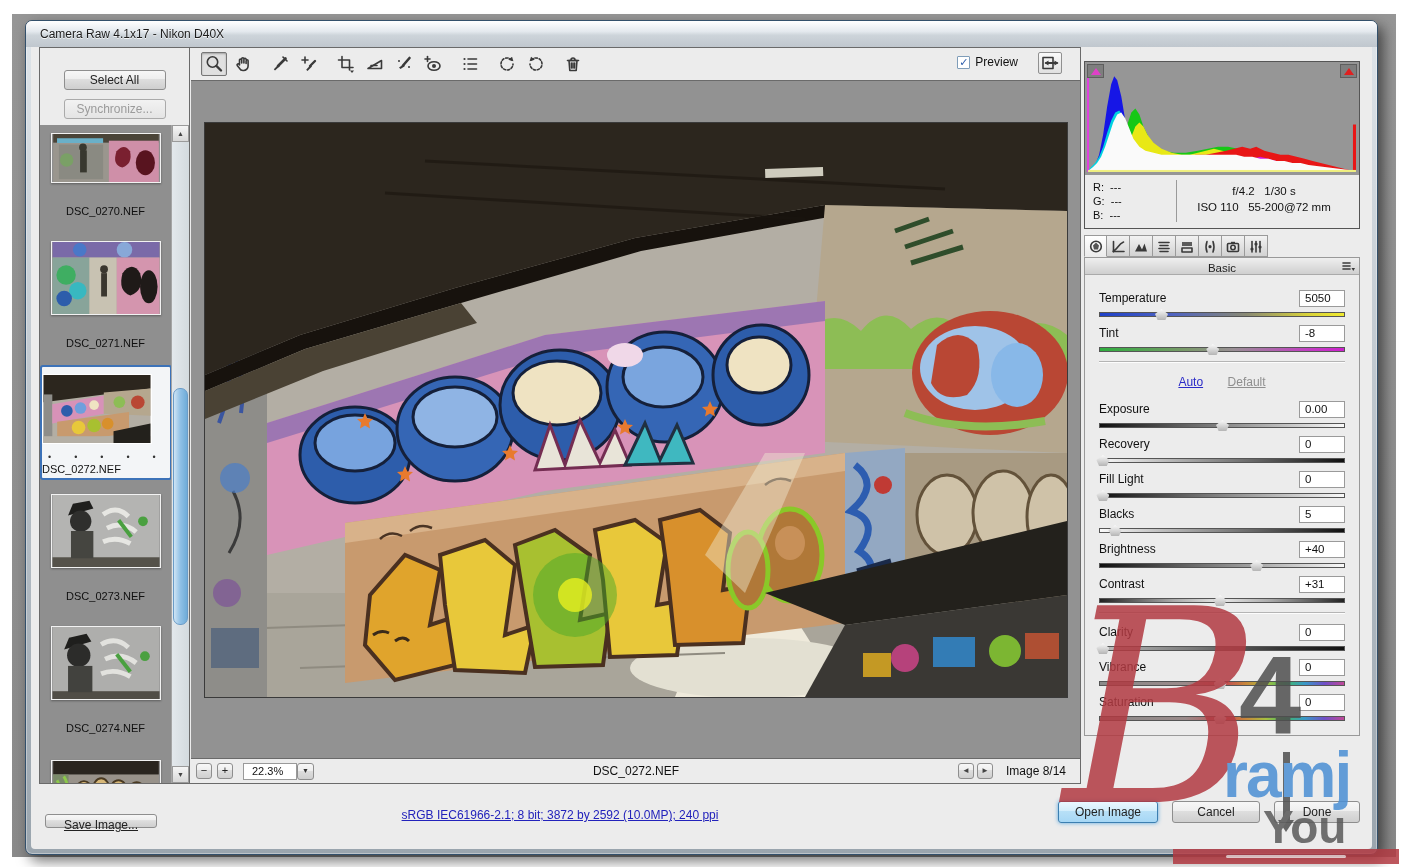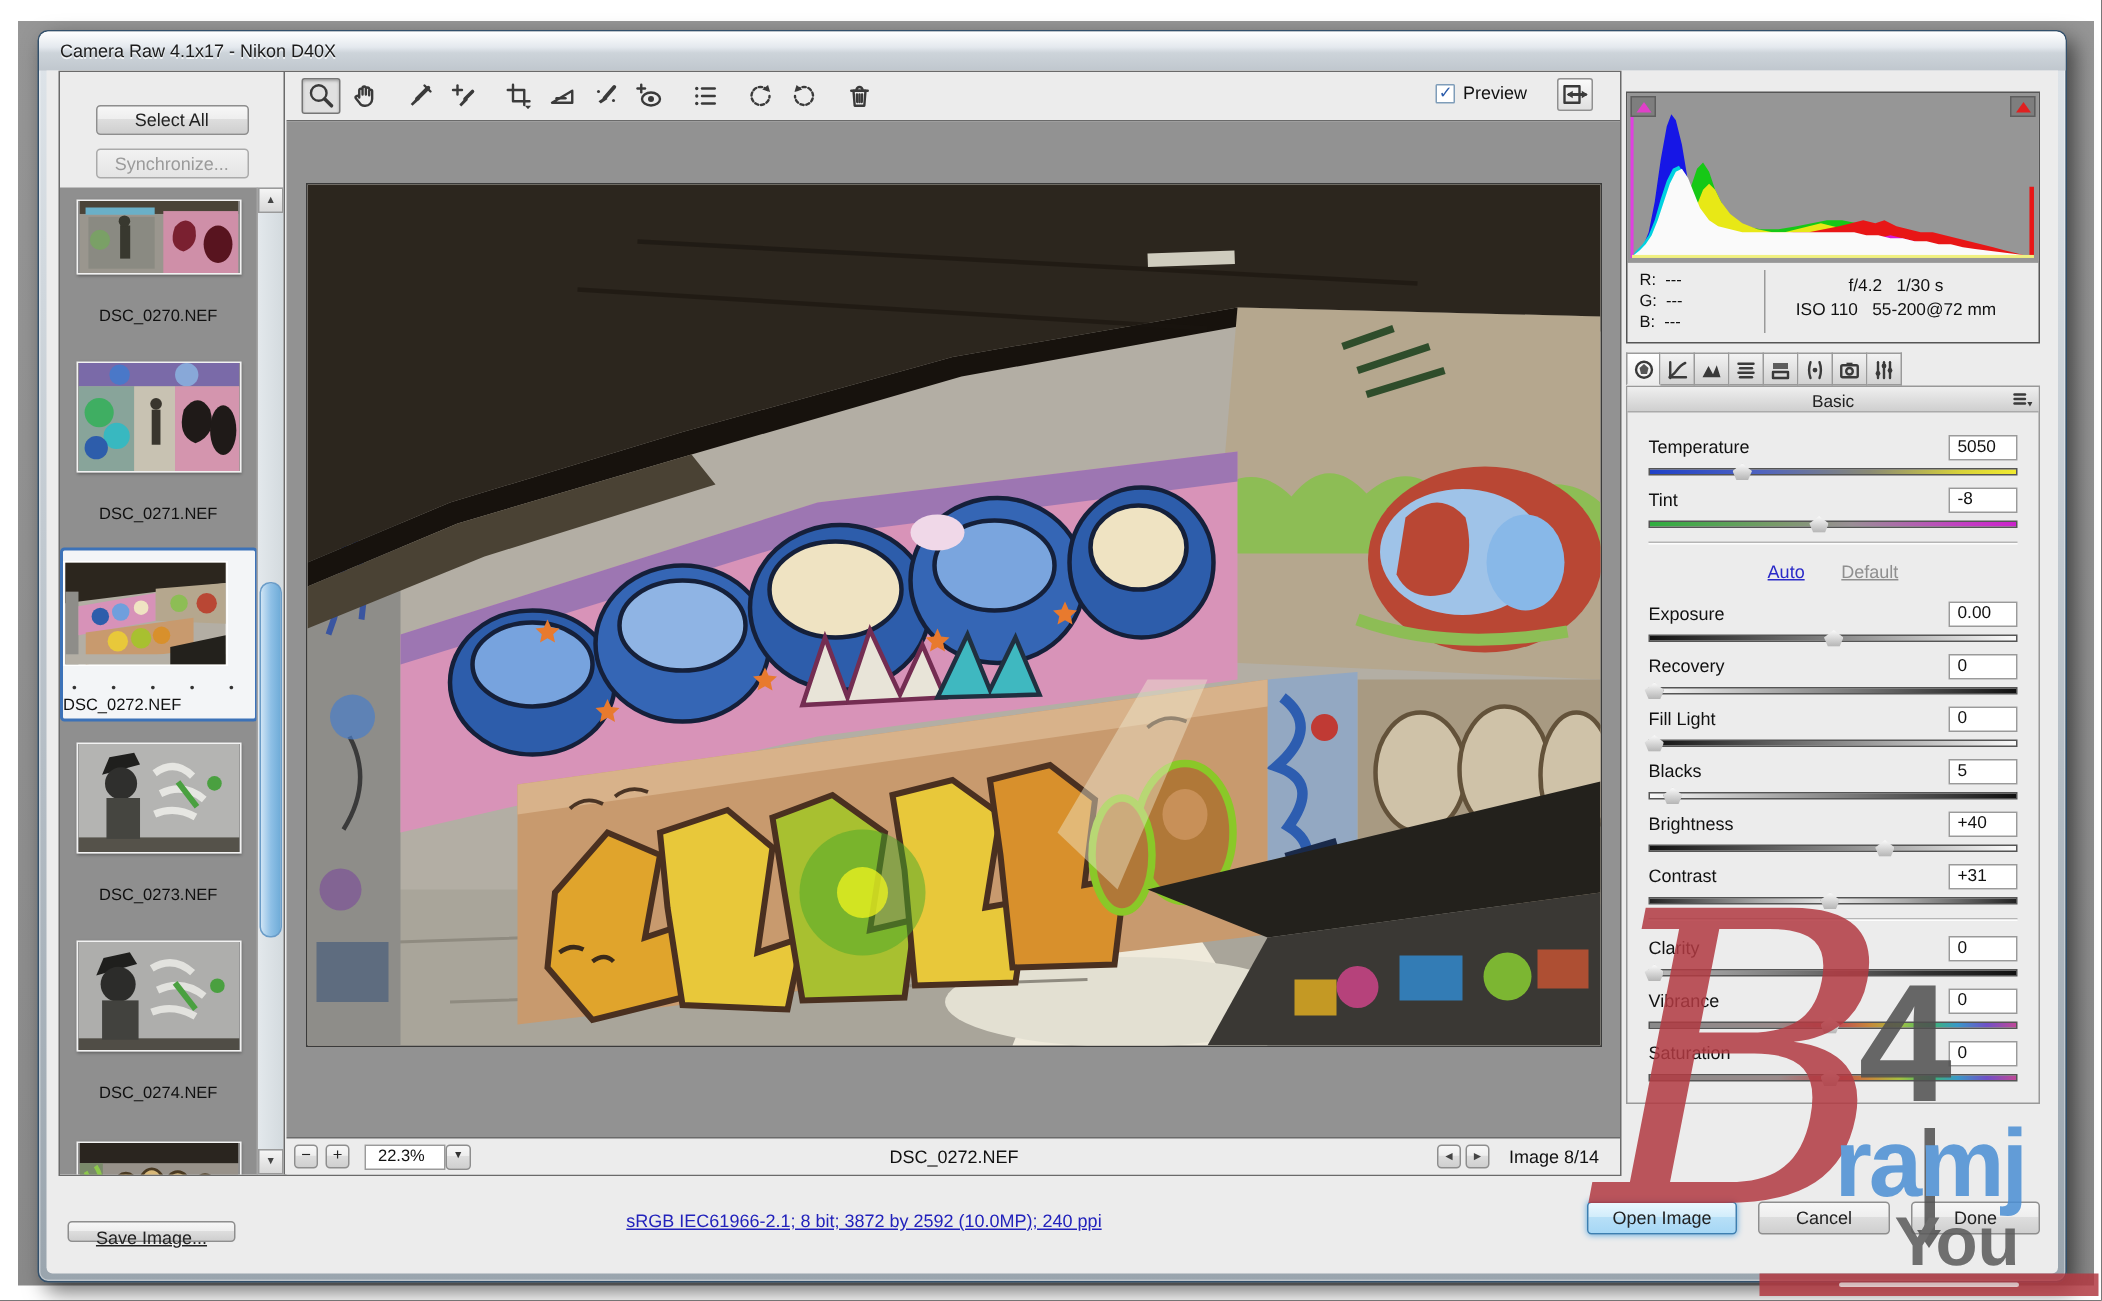--- a/index.html
+++ b/index.html
@@ -100,21 +100,21 @@
   .t-recovery,.t-blacks{background:linear-gradient(90deg,#fafafa,#101010);}
   .t-contrast{background:linear-gradient(90deg,#222,#aaa 30%,#e8e8e8 50%,#aaa 70%,#222);}
   .t-clarity{background:linear-gradient(90deg,#bbb,#777 40%,#333 75%,#111);}
   .t-rainbow{background:linear-gradient(90deg,#8a8a8a,#9a8a8a 35%,#c05050 52%,#c8883a 60%,#a8c040 68%,#40b868 76%,#3898c8 84%,#7050c8 92%,#c04898);}
   .divider{border-top:1px solid #b5b5b5;border-bottom:1px solid #fdfdfd;margin:9px 0;}
   .autorow{text-align:center;margin:2px 0 10px;}
   .autorow a{font-size:12px;text-decoration:underline;margin:0 10px;}
   .link-auto{color:#2a2ac8;} .link-default{color:#8f8f8f;}
   
   .footer-save{position:absolute;left:14px;top:767px;width:112px;height:14px;line-height:20px;text-decoration:underline;}
-  .workflow{position:absolute;left:24px;top:758px;width:1042px;text-align:center;}
+  .workflow{position:absolute;left:8px;top:758px;width:1042px;text-align:center;}
   .workflow a{font-size:12px;color:#2222bb;text-decoration:underline;}
   .footer-btn{position:absolute;top:754px;height:22px;line-height:20px;}
   .open-btn{left:1027px;width:100px;background:linear-gradient(#eaf7ff,#d2edfb 45%,#b8e0f7 46%,#a6d7f5);
     border:1px solid #3c7fb1;box-shadow:0 0 4px #5aa8e0;}
   .cancel-btn{left:1141px;width:88px;}
   .done-btn{left:1243px;width:86px;}
   
   .watermark{position:absolute;right:0;bottom:0;width:400px;height:215px;opacity:.85;pointer-events:none;z-index:60;}
   .wm-b{position:absolute;left:62px;top:-78px;font-family:"DejaVu Serif",serif;font-style:italic;font-size:270px;line-height:1;color:#b23a42;}
   .wm-4{position:absolute;left:238px;top:-12px;font-size:112px;font-weight:bold;color:#4f4f4f;line-height:1;}

